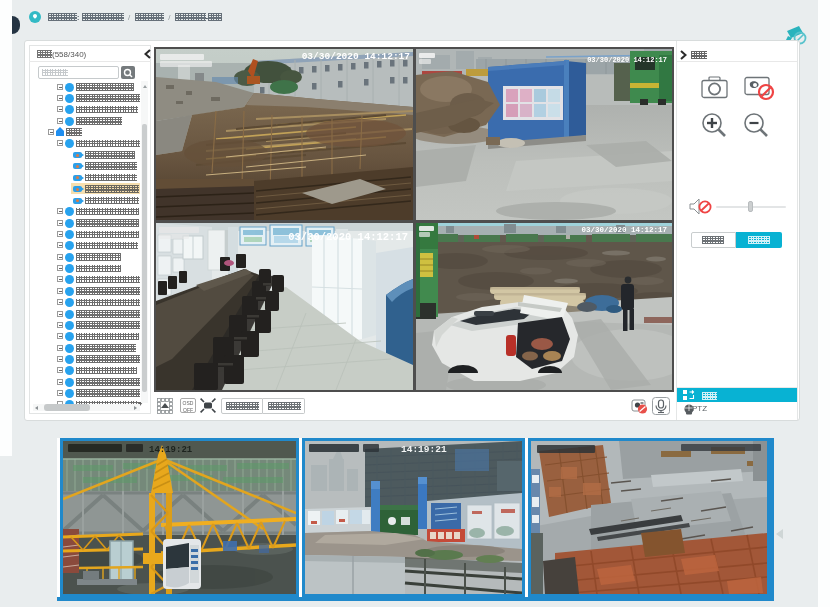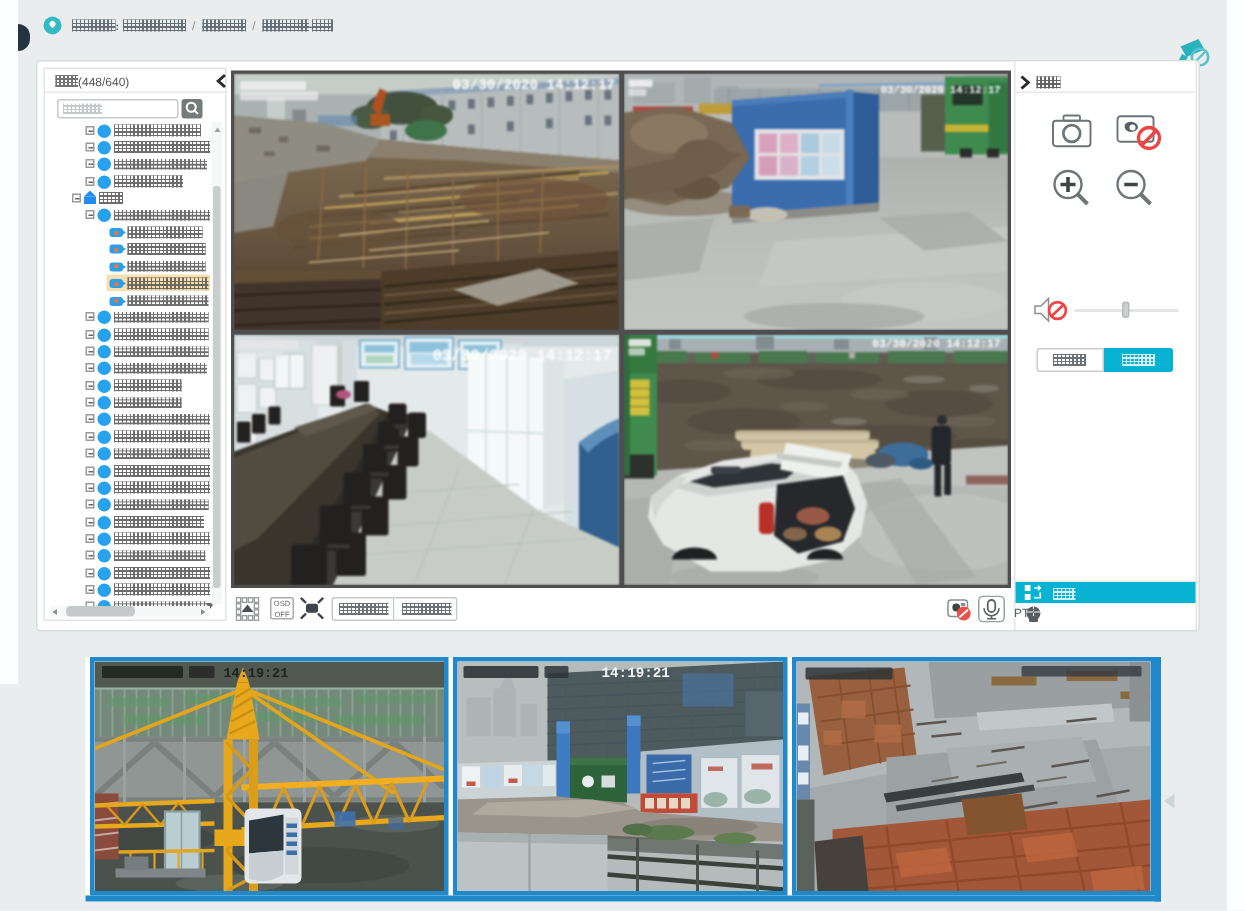--- a/index.html
+++ b/index.html
@@ -37,21 +37,21 @@
 <path d="M2 6 L14 1 L18 8 L6 13 Z" fill="#2ab3bd"></path>
 <path d="M3 11 L7 13 L5 16 L1 15 Z" fill="#2ab3bd"></path>
 <circle cx="15" cy="13" r="5.5" fill="none" stroke="#59c3cc" stroke-width="1.8"></circle>
 <line x1="11.5" y1="16.5" x2="18.5" y2="9.5" stroke="#59c3cc" stroke-width="1.6"></line>
 </svg>
 
 <div class="abs" style="left:24px;top:40px;width:776px;height:381px;background:#fff;border:1px solid #d8dcdc;border-radius:3px"></div>
 
 <div class="abs" style="left:29px;top:45px;width:122px;height:369px;background:#fff;border:1px solid #e2e4e4"></div>
 <div class="abs" style="left:29px;top:45px;width:122px;height:17px;border-bottom:1px solid #e8e8e8"></div>
-<div class="row" style="left:37px;top:50px;color:#555;font-size:8px"><i class="t" style="width:15px;height:8px"></i><span style="font-size:8px;color:#555">(448/640)</span></div>
+<div class="row" style="left:37px;top:50px;color:#555;font-size:8px"><i class="t" style="width:15px;height:8px"></i><span style="font-size:8px;color:#555">(558/340)</span></div>
 <svg class="abs" style="left:144px;top:49px" width="7" height="10" viewBox="0 0 7 10">
     <path d="M6 1 L1.5 5 L6 9" fill="none" stroke="#2b2b2b" stroke-width="2"></path>
   </svg>
 
 <div class="abs" style="left:38px;top:66px;width:81px;height:13px;background:#fff;border:1px solid #c6cacc;border-radius:2px"></div>
 <div class="row" style="left:42px;top:69px;color:#b9bec2"><i class="t" style="width:26px;height:7px"></i></div>
 <div class="abs" style="left:121px;top:66px;width:14px;height:13px;background:#757a7d;border-radius:2px">
 <svg width="14" height="13">
       <circle cx="6.5" cy="5.5" r="3" fill="none" stroke="#fff" stroke-width="1.4"></circle>
       <line x1="8.7" y1="7.7" x2="11" y2="10" stroke="#fff" stroke-width="1.4"></line>
@@ -648,21 +648,21 @@
     <rect x="0" y="6" width="4" height="4" fill="#fff"></rect>
 <path d="M6.5 2 l4 0 m-1.5-1.5 l1.5 1.5 l-1.5 1.5 M6.5 8.5 l4 0 l0-3.5" stroke="#fff" stroke-width="1.1" fill="none"></path>
 </svg>
 <div class="row" style="left:702px;top:392px;color:#fff"><i class="t" style="width:15px;height:7.5px"></i></div>
 <svg class="abs" style="left:683px;top:404px" width="12" height="11" viewBox="0 0 12 11">
 <circle cx="6" cy="5" r="4.6" fill="#565b5f"></circle>
     <rect x="3" y="8.2" width="6" height="2.4" rx="1" fill="#565b5f"></rect>
 <line x1="1.5" y1="4" x2="10.5" y2="4" stroke="#fff" stroke-width="0.7"></line>
     <line x1="6" y1="0.5" x2="6" y2="7" stroke="#fff" stroke-width="0.7"></line>
 </svg>
-<div class="abs" style="left:676px;top:404px;font-size:8px;color:#5a6065">PTZ</div>
+<div class="abs" style="left:692px;top:404px;font-size:8px;color:#5a6065">PTZ</div>
 
 <div class="abs" style="left:57px;top:438px;width:717px;height:163px;background:#fff;border-right:4px solid #2089cb;border-bottom:4px solid #2089cb"></div>
 <div id="t1" class="abs" style="left:60px;top:438px;width:239px;height:159px;border:3px solid #2089cb;overflow:hidden"><svg width="233" height="153" viewBox="0 0 233 153">
 <rect width="233" height="153" fill="#636b65"></rect>
 <rect width="233" height="18" fill="#50584f"></rect>
 <rect y="18" width="233" height="32" fill="#75897a"></rect>
 <g stroke="#88a08c" stroke-width="1.4">
         <line x1="4" y1="18" x2="4" y2="50"></line>
         <line x1="12" y1="18" x2="12" y2="50"></line>
         <line x1="20" y1="18" x2="20" y2="50"></line>

